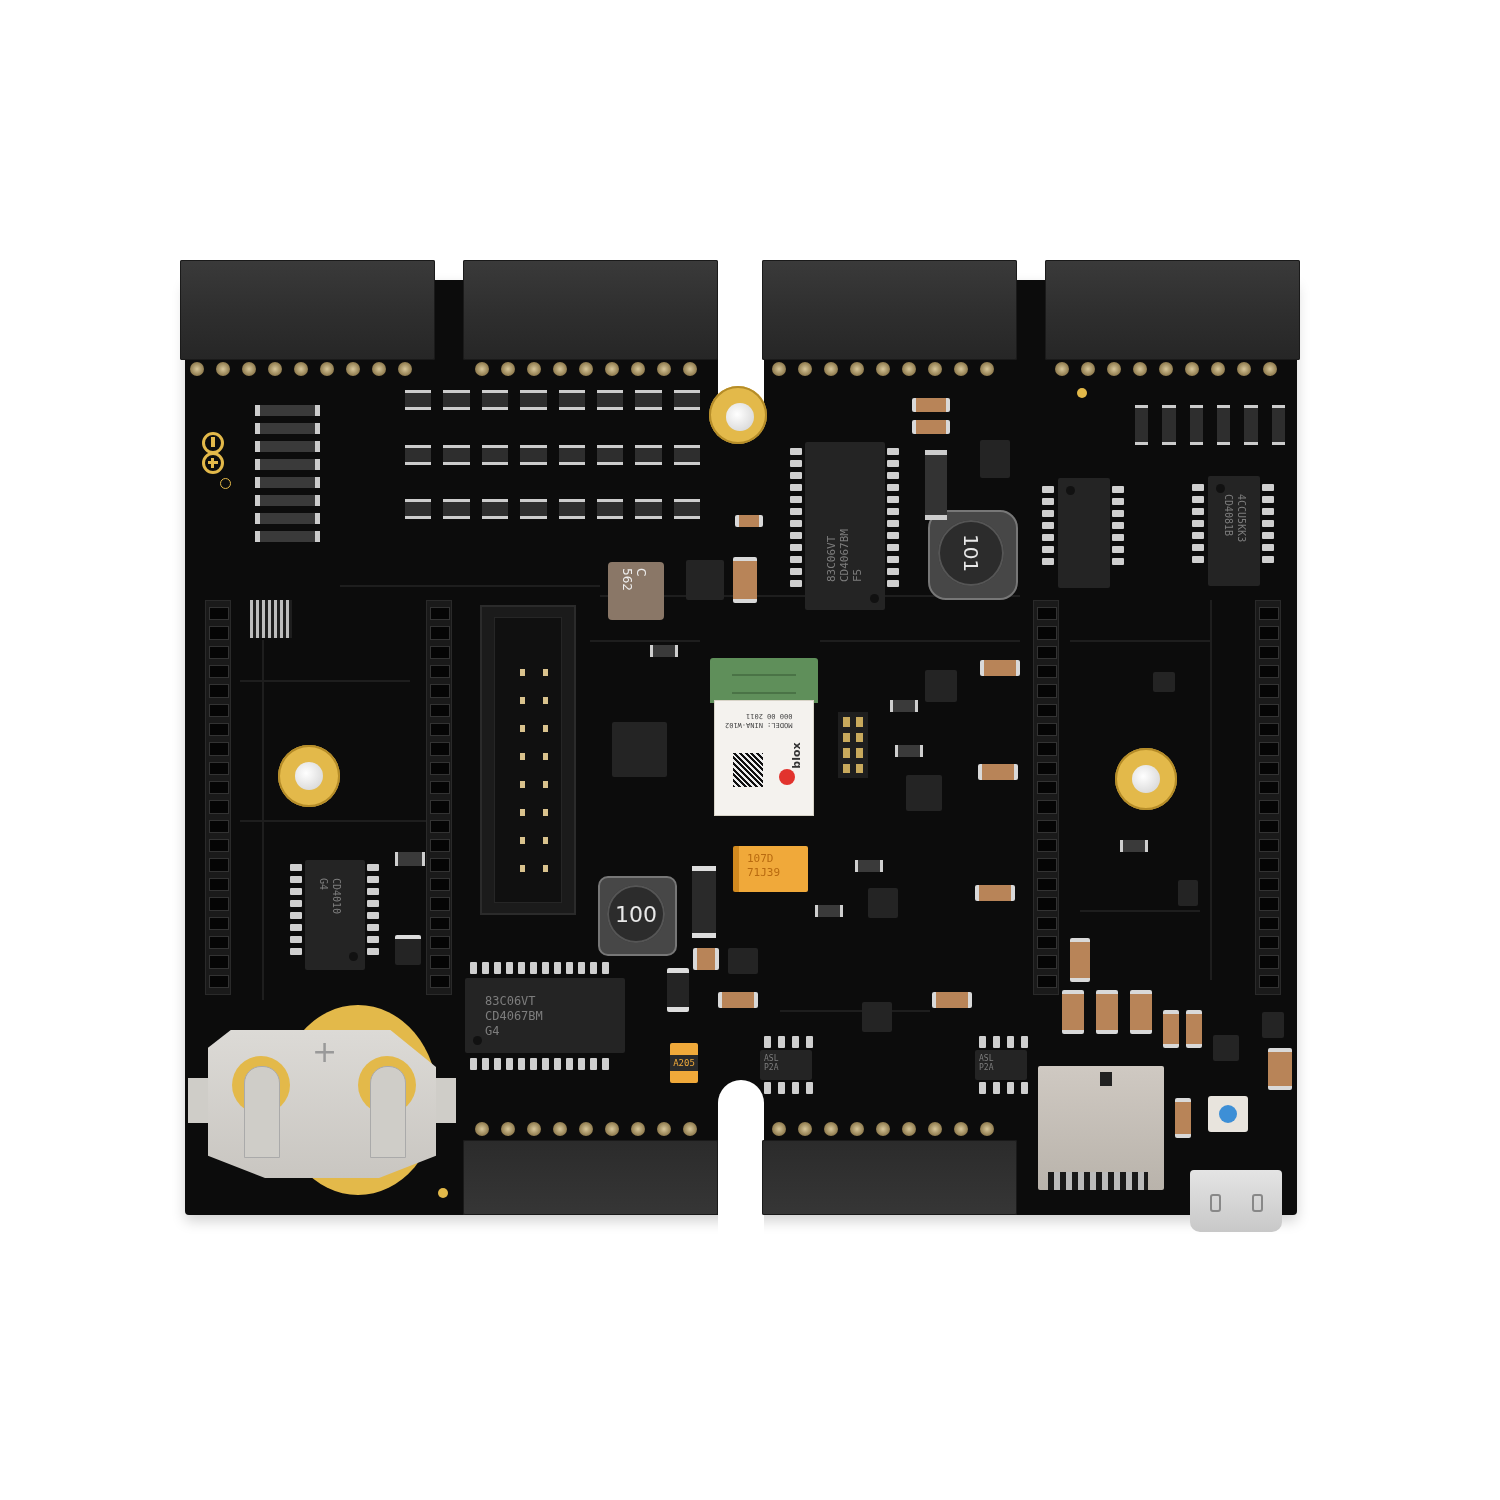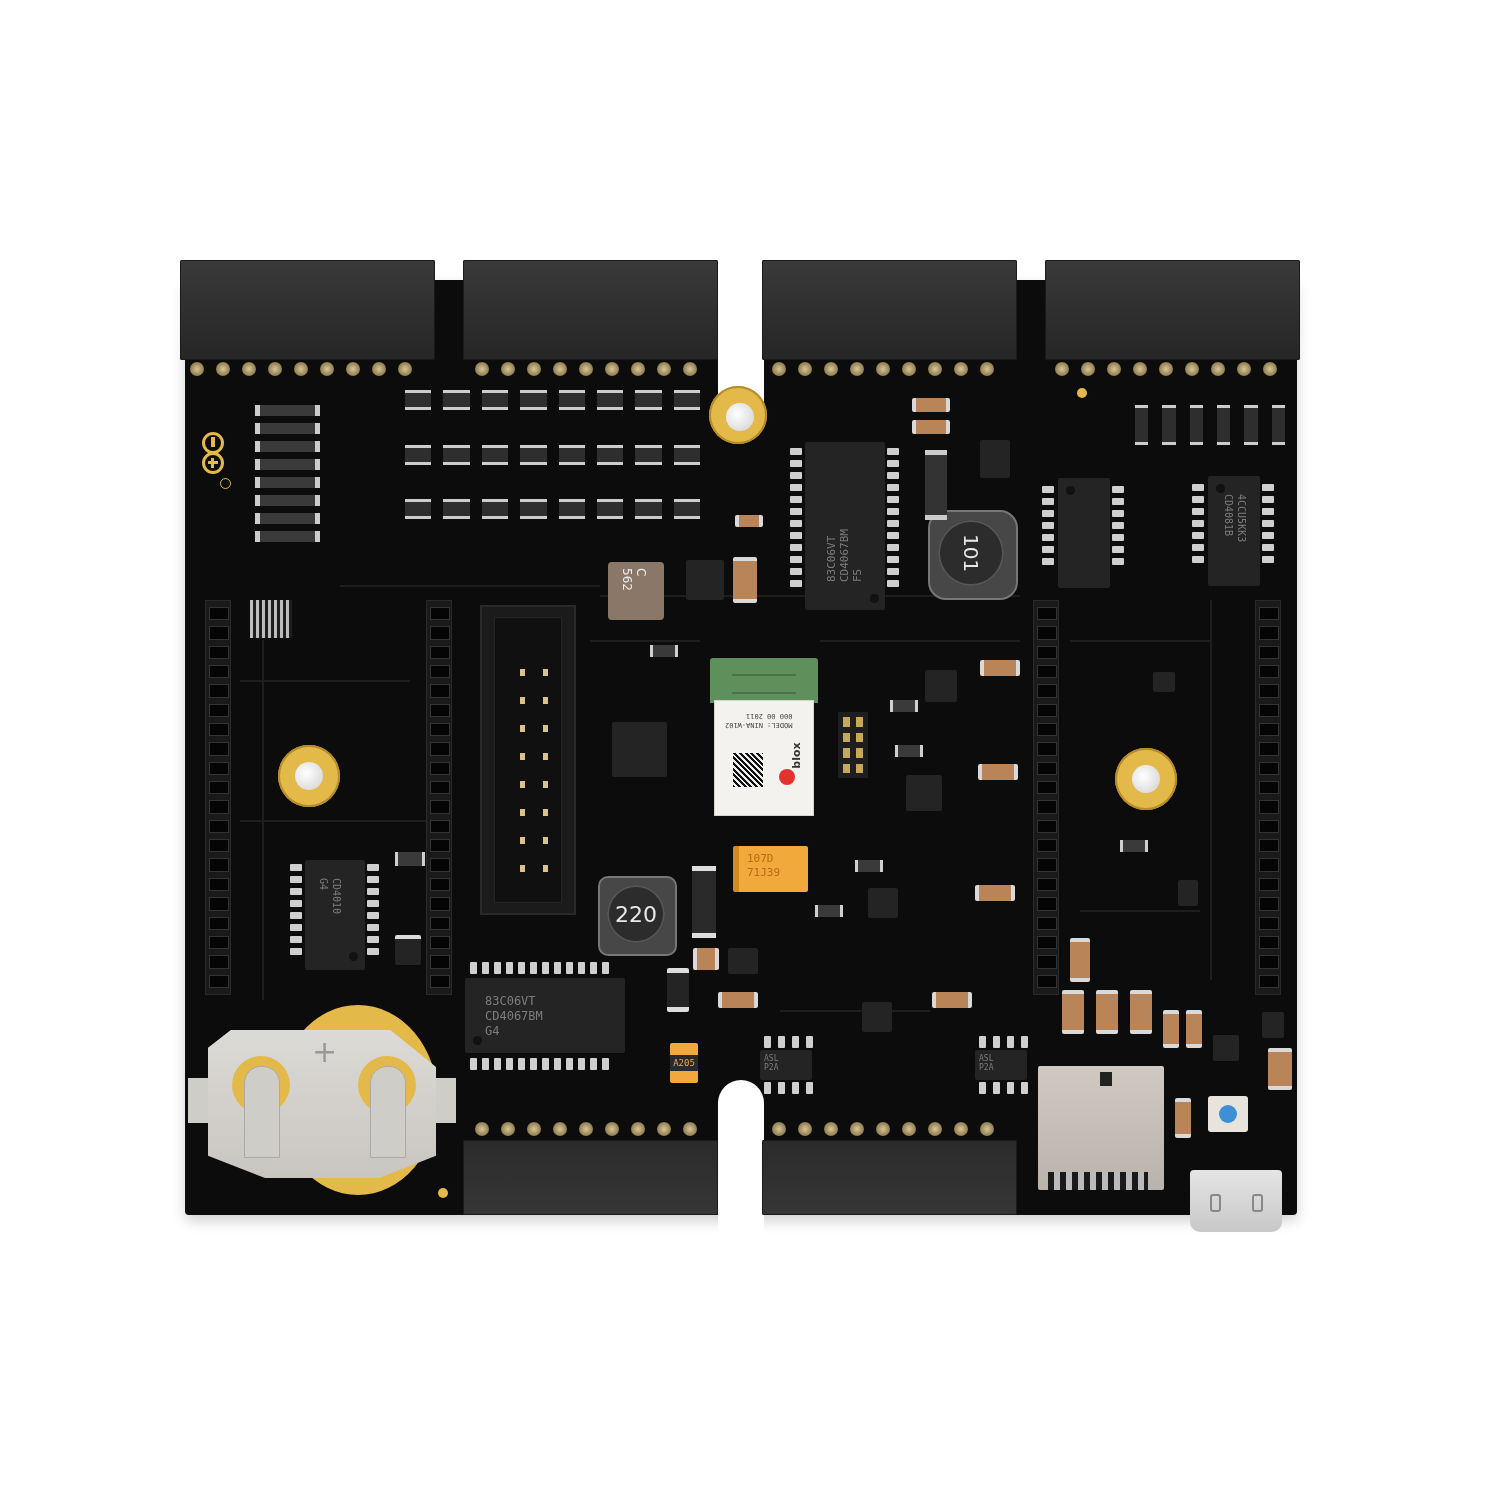--- a/index.html
+++ b/index.html
@@ -455,21 +455,21 @@
 <div class="smd" style="left:895px;top:745px;width:22px;height:12px;"></div>
 <div class="smd" style="left:855px;top:860px;width:22px;height:12px;"></div>
 <div class="smd" style="left:815px;top:905px;width:22px;height:12px;"></div>
 <div class="smd" style="left:650px;top:645px;width:22px;height:12px;"></div>
 <div class="smd" style="left:1120px;top:840px;width:22px;height:12px;"></div>
 <div class="ic" style="left:1153px;top:672px;width:22px;height:20px;"></div>
 <div class="ic" style="left:1178px;top:880px;width:20px;height:26px;"></div>
 
 <div class="inductor" style="left:598px;top:876px;width:75px;height:76px;border-radius:10px;">
   <div class="core" style="left:7px;top:7px;width:58px;height:58px;font-size:22px;">
-    <span>220</span>
+    <span>100</span>
   </div>
 </div>
 <div class="smd" style="left:692px;top:866px;width:24px;height:62px;border:none;border-top:5px solid #ddd;border-bottom:5px solid #ddd;background:#2a2a2a;"></div>
 
 <div class="abs" style="left:733px;top:846px;width:75px;height:46px;background:#f0a93a;border-left:6px solid #d28a1f;border-radius:2px;color:#b86a10;font-size:11px;line-height:14px;padding:6px 8px;box-sizing:border-box;">
   <div>107D</div>
   <div>71J39</div>
 </div>
 
 <div class="ic" style="left:305px;top:860px;width:60px;height:110px;">

